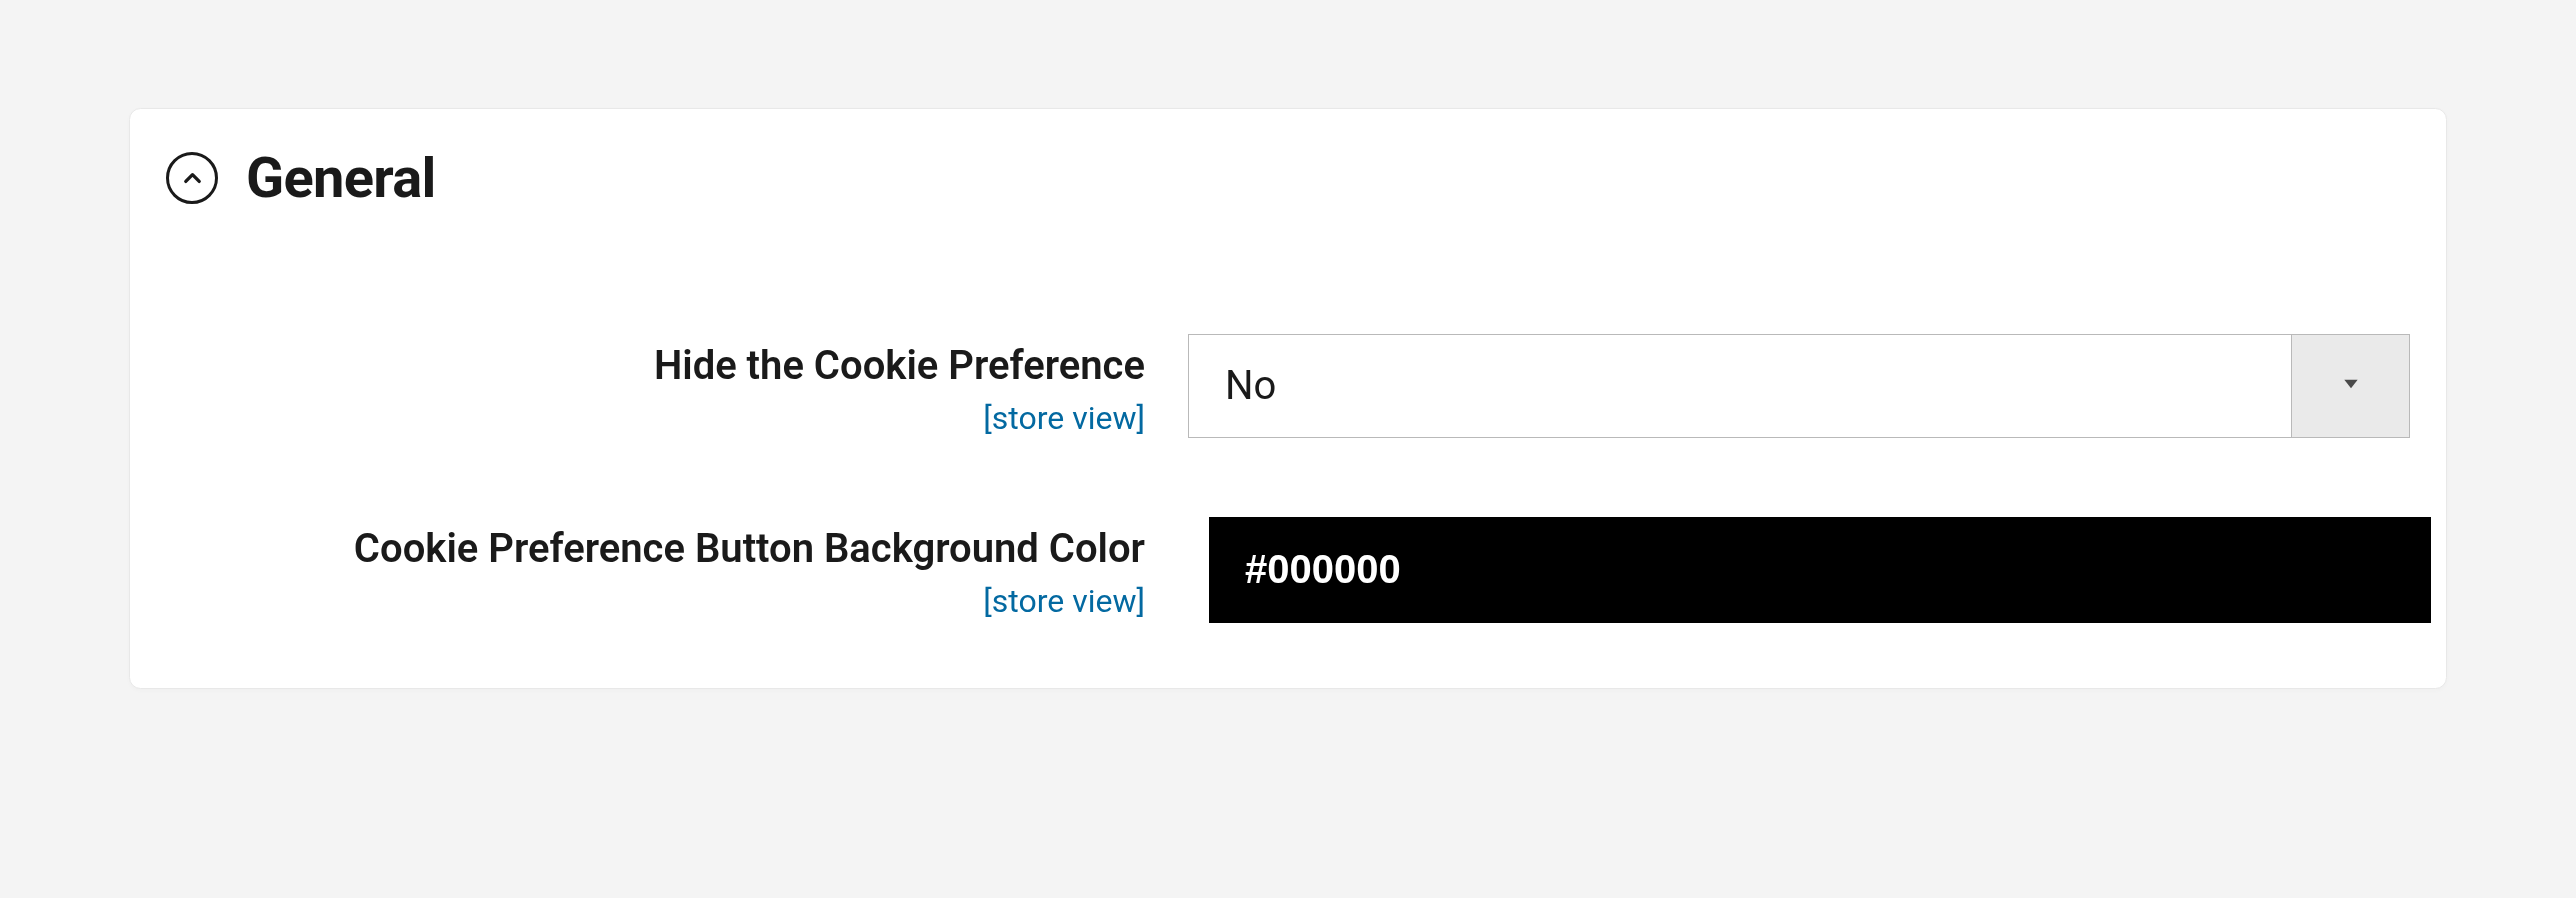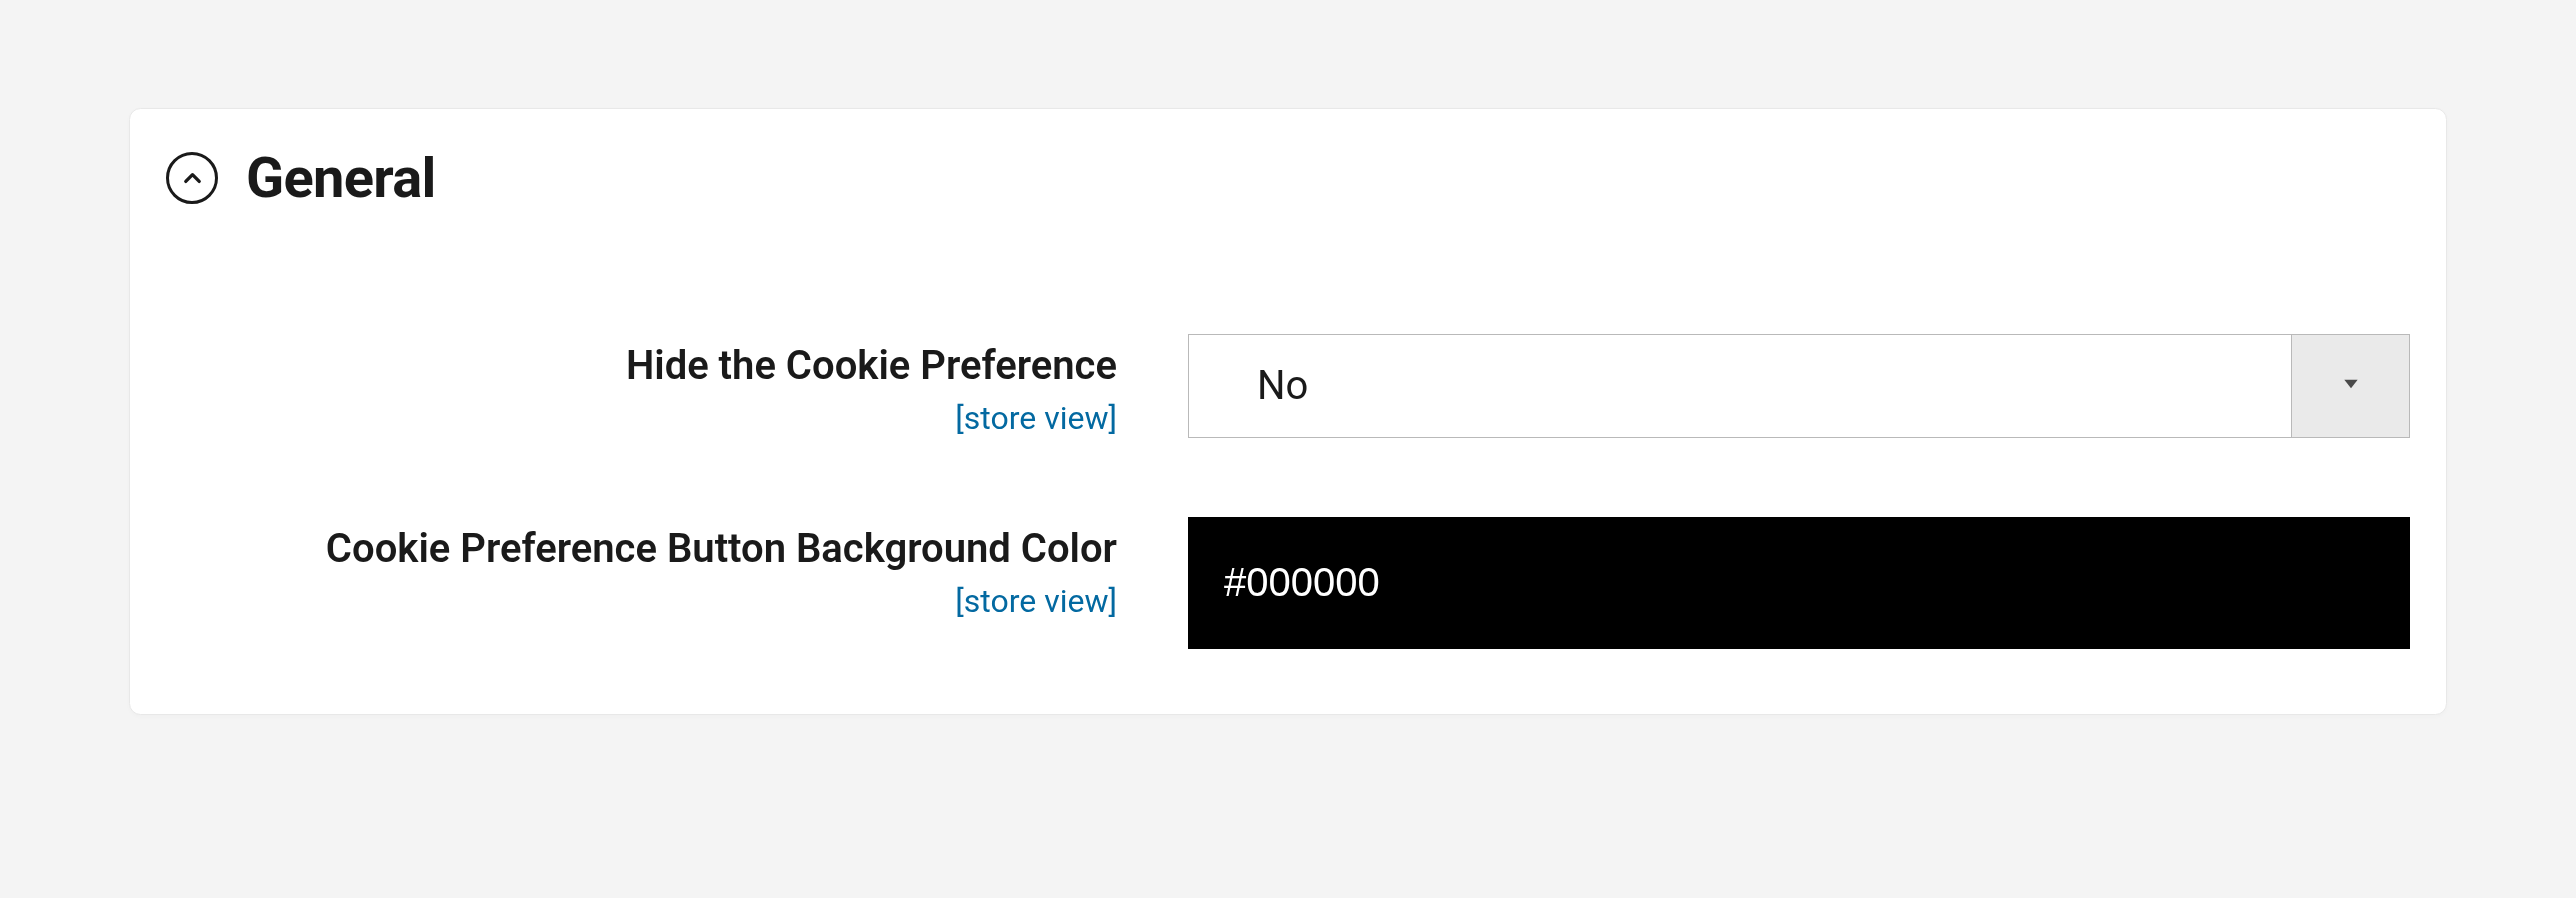--- a/index.html
+++ b/index.html
@@ -48,21 +48,20 @@
     color: #1a1a1a;
     letter-spacing: -0.7px;
   }
   .form-body {
     padding: 101px 36px 36px 36px;
   }
   .form-row {
     display: flex;
     align-items: flex-start;
     margin-bottom: 79px;
-    gap: 28px;
   }
   .form-row:last-child {
     margin-bottom: 29px;
   }
   .label-col {
     width: 1028px;
     text-align: right;
     padding-right: 43px;
     padding-top: 5.8px;
   }
@@ -84,21 +83,20 @@
     width: 1222px;
   }
   .select-wrap {
     position: relative;
     width: 100%;
     height: 104px;
     border: 1.4px solid #b9b9b9;
     background: #ffffff;
     display: flex;
     align-items: stretch;
-    padding-left: 32px;
   }
   .select-value {
     flex: 1;
     padding: 0 36px;
     font-size: 40px;
     font-weight: 400;
     color: #1a1a1a;
     display: flex;
     align-items: center;
   }
@@ -109,28 +107,29 @@
     display: flex;
     align-items: center;
     justify-content: center;
   }
   .select-btn svg {
     width: 20px;
     height: 20px;
   }
   .color-input {
     width: 100%;
-    height: 132px;
+    height: 106px;
     border: none;
     background: #000000;
     color: #ffffff;
     font-size: 40px;
-    font-weight: 400;
+    font-weight: 700;
     padding: 0 36px;
     outline: none;
+    margin-left: 21px;
   }
 </style>
 </head>
 <body>
 
 <div class="panel">
 
   <div class="section-header">
     <span class="chevron-circle">
       <svg viewBox="0 0 24 24" fill="none" stroke="#1a1a1a" stroke-width="3.5" stroke-linecap="round" stroke-linejoin="round">

